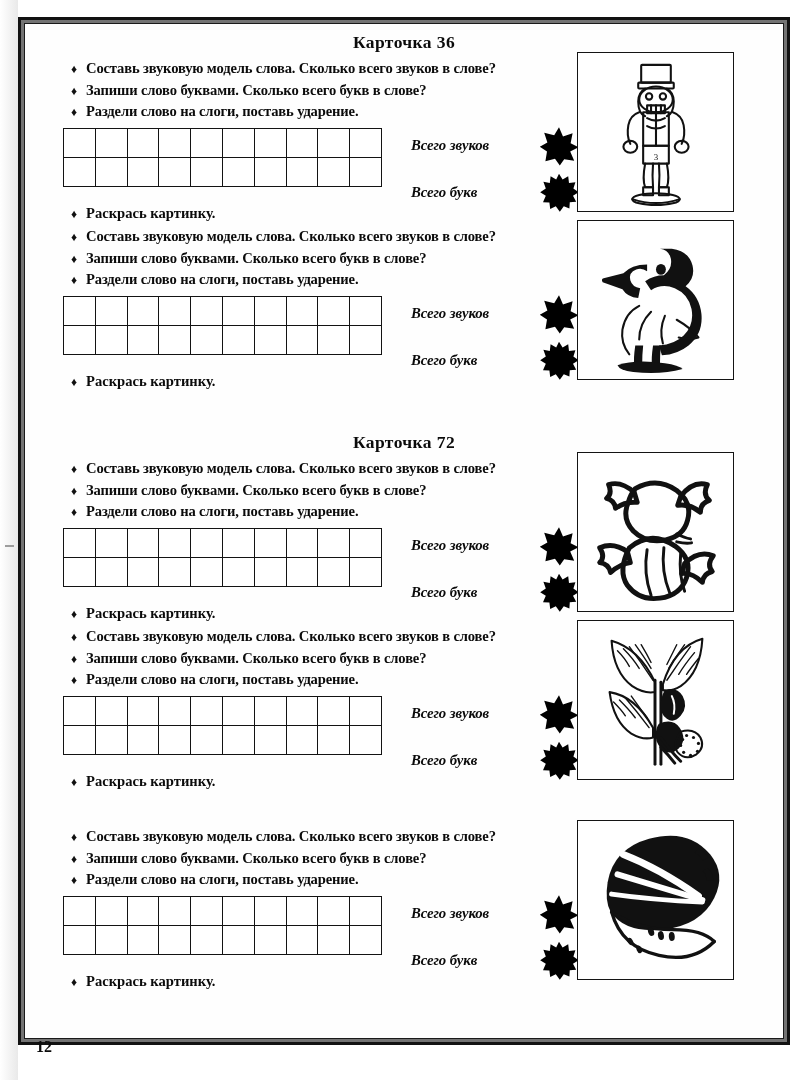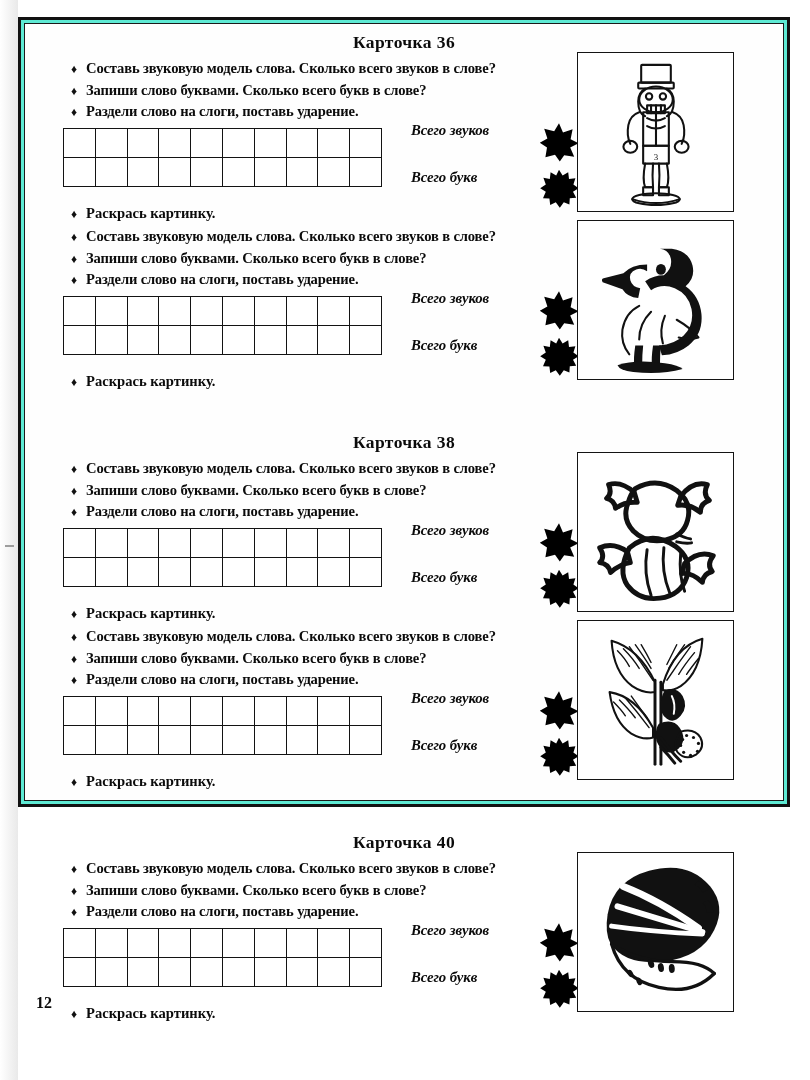--- a/index.html
+++ b/index.html
@@ -12,23 +12,23 @@
     font-family: "Liberation Serif", "DejaVu Serif", serif;
     color: #0b0b0b;
     position: relative;
     overflow: hidden;
   }
 
   
   #page-frame-outer {
     position: absolute;
     left: 18px; top: 17px;
-    width: 772px; height: 790px;
+    width: 772px; height: 1028px;
     border: 3px solid #121212;
-    background: #5eead4;
+    background: #737373;
   }
   #page-frame-inner {
     position: absolute;
     left: 3px; top: 3px; right: 3px; bottom: 3px;
     border: 1px solid #1a1a1a;
     background: #fefefe;
   }
   #sheet {
     position: absolute;
     left: 0; top: 0; right: 0; bottom: 0;
@@ -111,21 +111,21 @@
 
   
   .counters {
     position: absolute;
     left: 386px;
     top: 66px;
     width: 190px;
   }
   .counter-row {
     display: flex;
-    align-items: flex-start;
+    align-items: center;
     height: 47px;
   }
   .counter-label {
     font-style: italic;
     font-weight: bold;
     font-size: 14.8px;
     white-space: nowrap;
     width: 128px;
     text-align: left;
     letter-spacing: -0.1px;
@@ -148,21 +148,21 @@
     overflow: hidden;
   }
   .picture-box svg { display: block; width: 100%; height: 100%; }
   .pic-ink { fill: none; stroke: #111111; stroke-width: 2.1; stroke-linejoin: round; stroke-linecap: round; }
   .pic-fill { fill: #111111; stroke: none; }
   .pic-thin { fill: none; stroke: #111111; stroke-width: 1.4; stroke-linecap: round; }
 
   
   #page-number {
     position: absolute;
-    left: 36px; top: 994px;
+    left: 36px; top: 1038px;
     font-size: 16px;
     font-weight: bold;
     font-family: "Liberation Serif", "DejaVu Serif", serif;
   }
 
   
   #scan-gutter {
     position: absolute;
     left: 0; top: 0; width: 18px; height: 1080px;
     background: linear-gradient(to right,#ffffff 0%,#f3f3f3 55%,#e9e9e9 100%);
@@ -319,21 +319,21 @@
 
       <div class="task-color">
         <span class="bullet">♦</span>
         <span class="task-text">Раскрась картинку.</span>
       </div>
 
     </div>
   </section>
 
   <section class="card">
-    <div class="card-title">Карточка 38</div>
+    <div class="card-title">Карточка 72</div>
     <div class="card-body">
 
       <div class="tasks">
         <div class="task-line">
           <span class="bullet">♦</span>
           <span class="task-text">Составь звуковую модель слова. Сколько всего звуков в слове?</span>
         </div>
         <div class="task-line">
           <span class="bullet">♦</span>
           <span class="task-text">Запиши слово буквами. Сколько всего букв в слове?</span>
@@ -460,21 +460,20 @@
 
       <div class="task-color">
         <span class="bullet">♦</span>
         <span class="task-text">Раскрась картинку.</span>
       </div>
 
     </div>
   </section>
 
   <section class="card">
-    <div class="card-title">Карточка 40</div>
     <div class="card-body">
 
       <div class="tasks">
         <div class="task-line">
           <span class="bullet">♦</span>
           <span class="task-text">Составь звуковую модель слова. Сколько всего звуков в слове?</span>
         </div>
         <div class="task-line">
           <span class="bullet">♦</span>
           <span class="task-text">Запиши слово буквами. Сколько всего букв в слове?</span>

